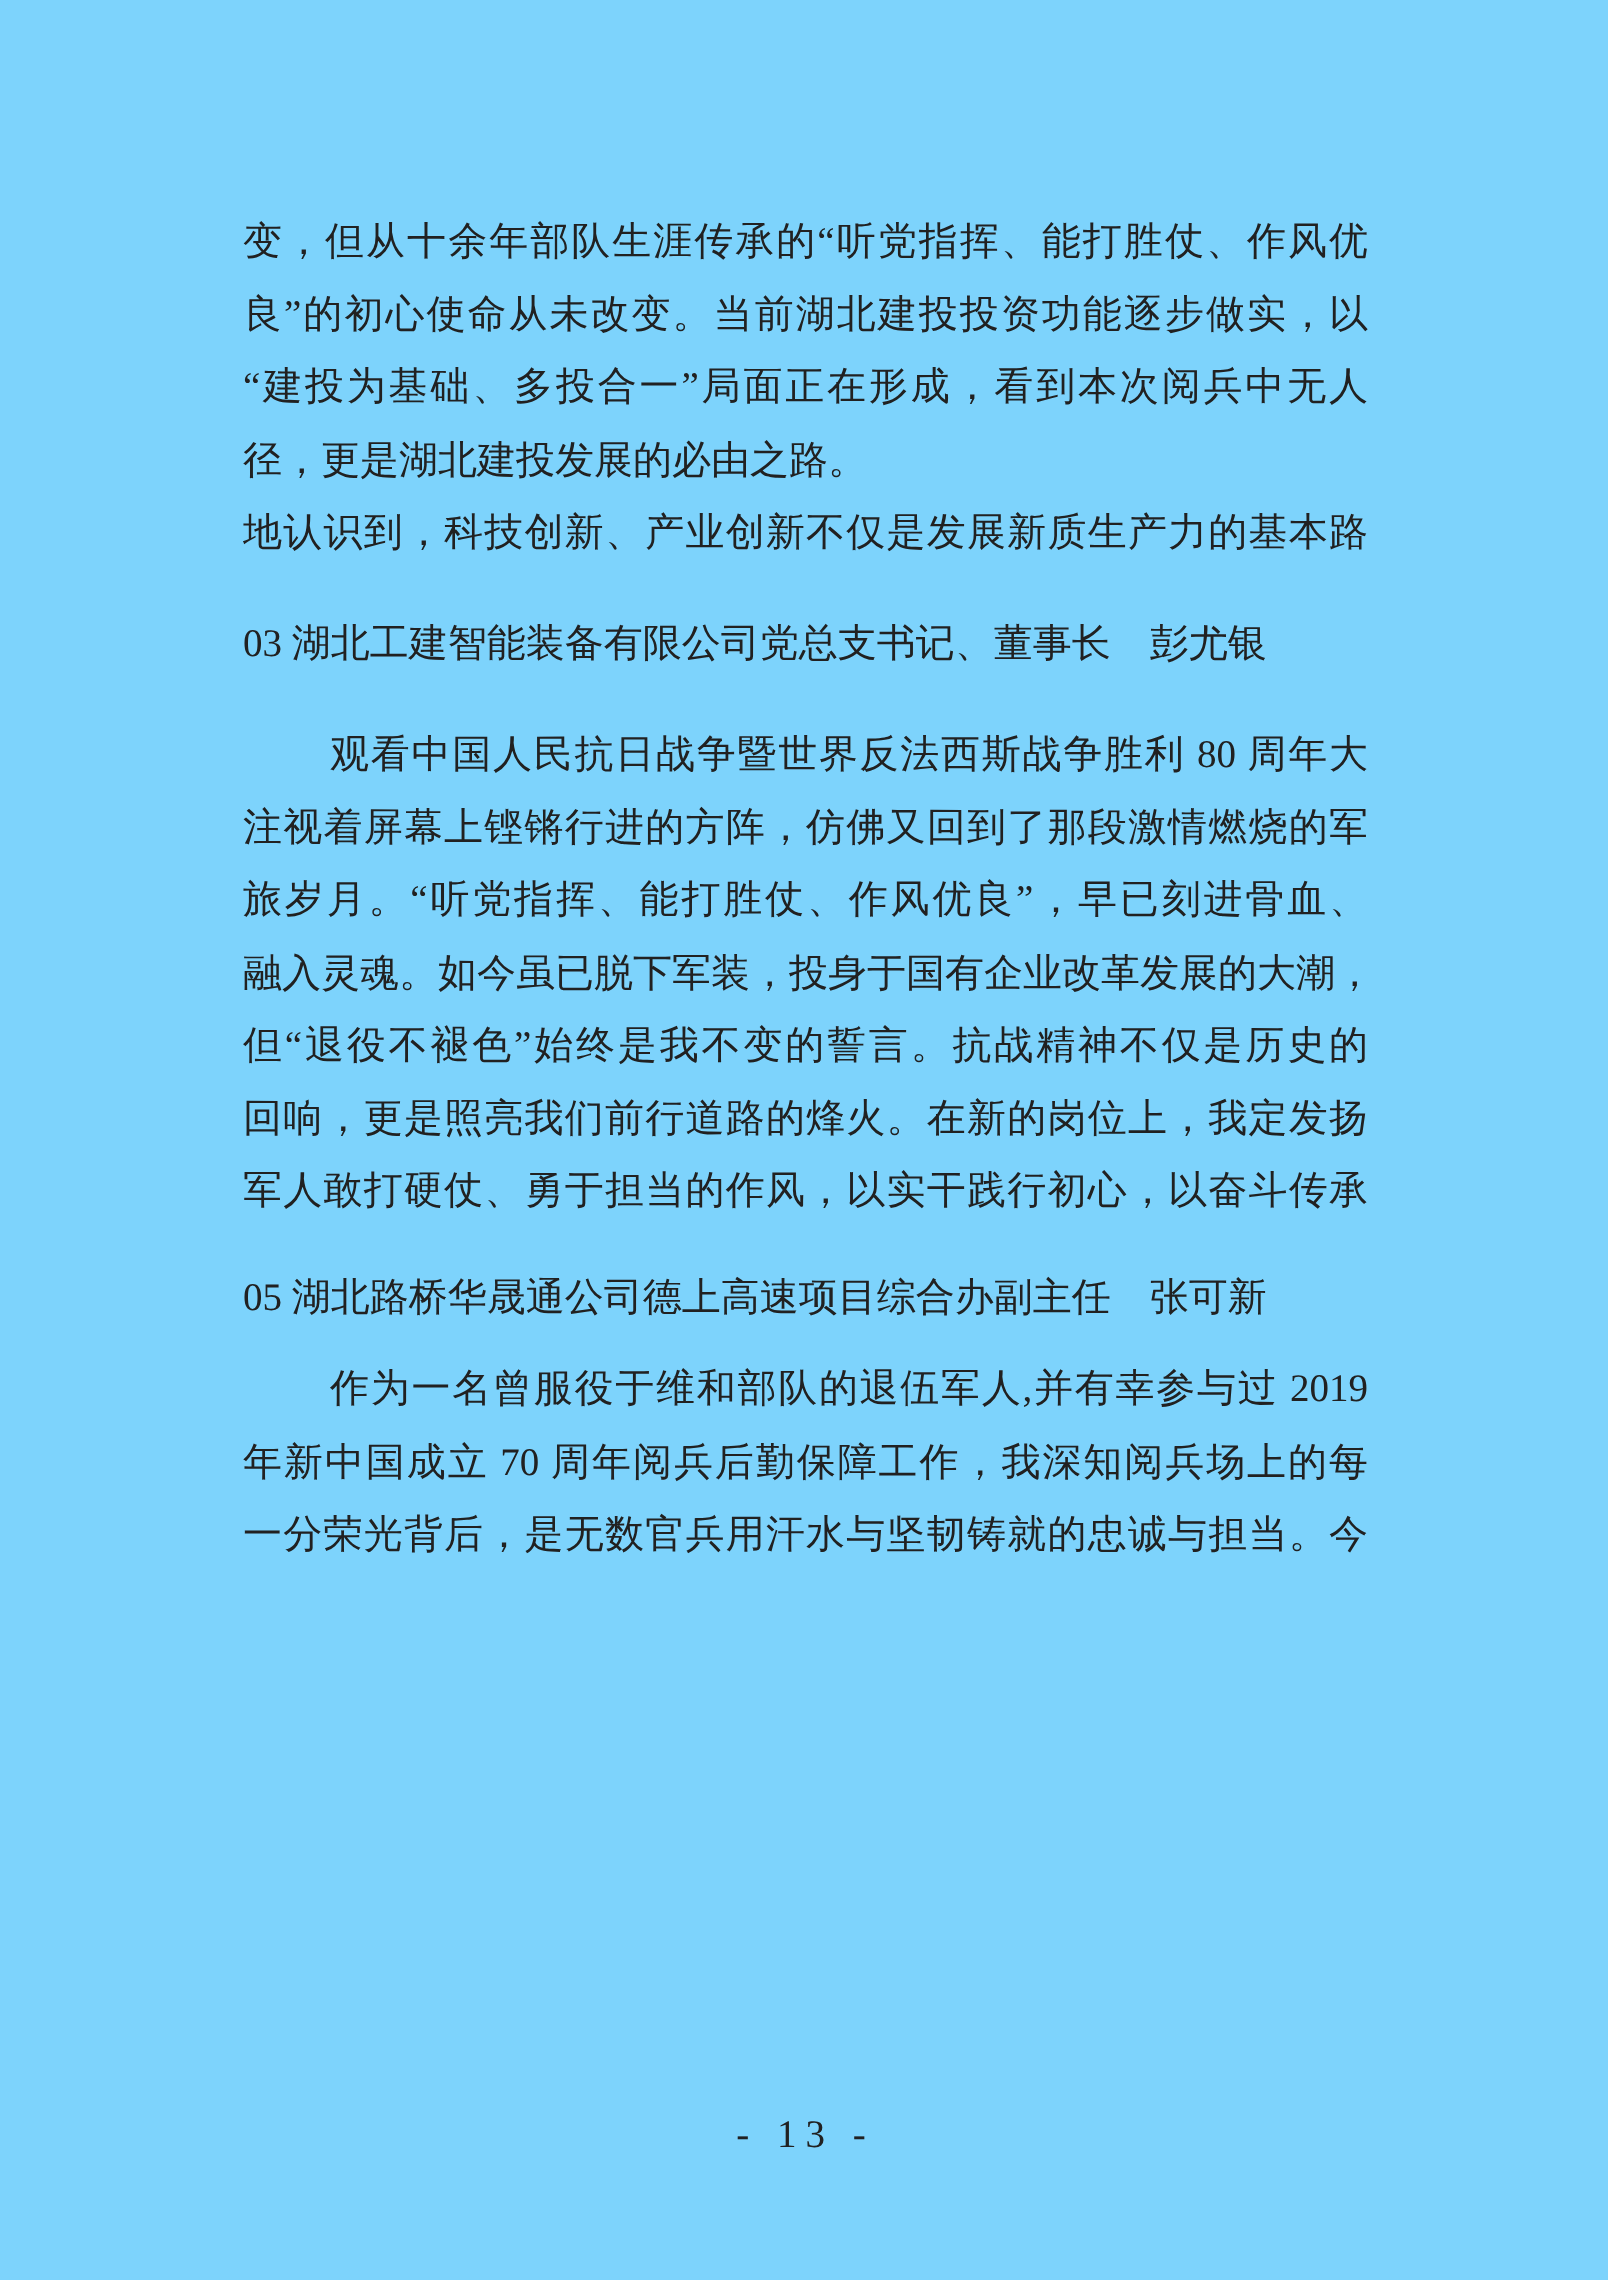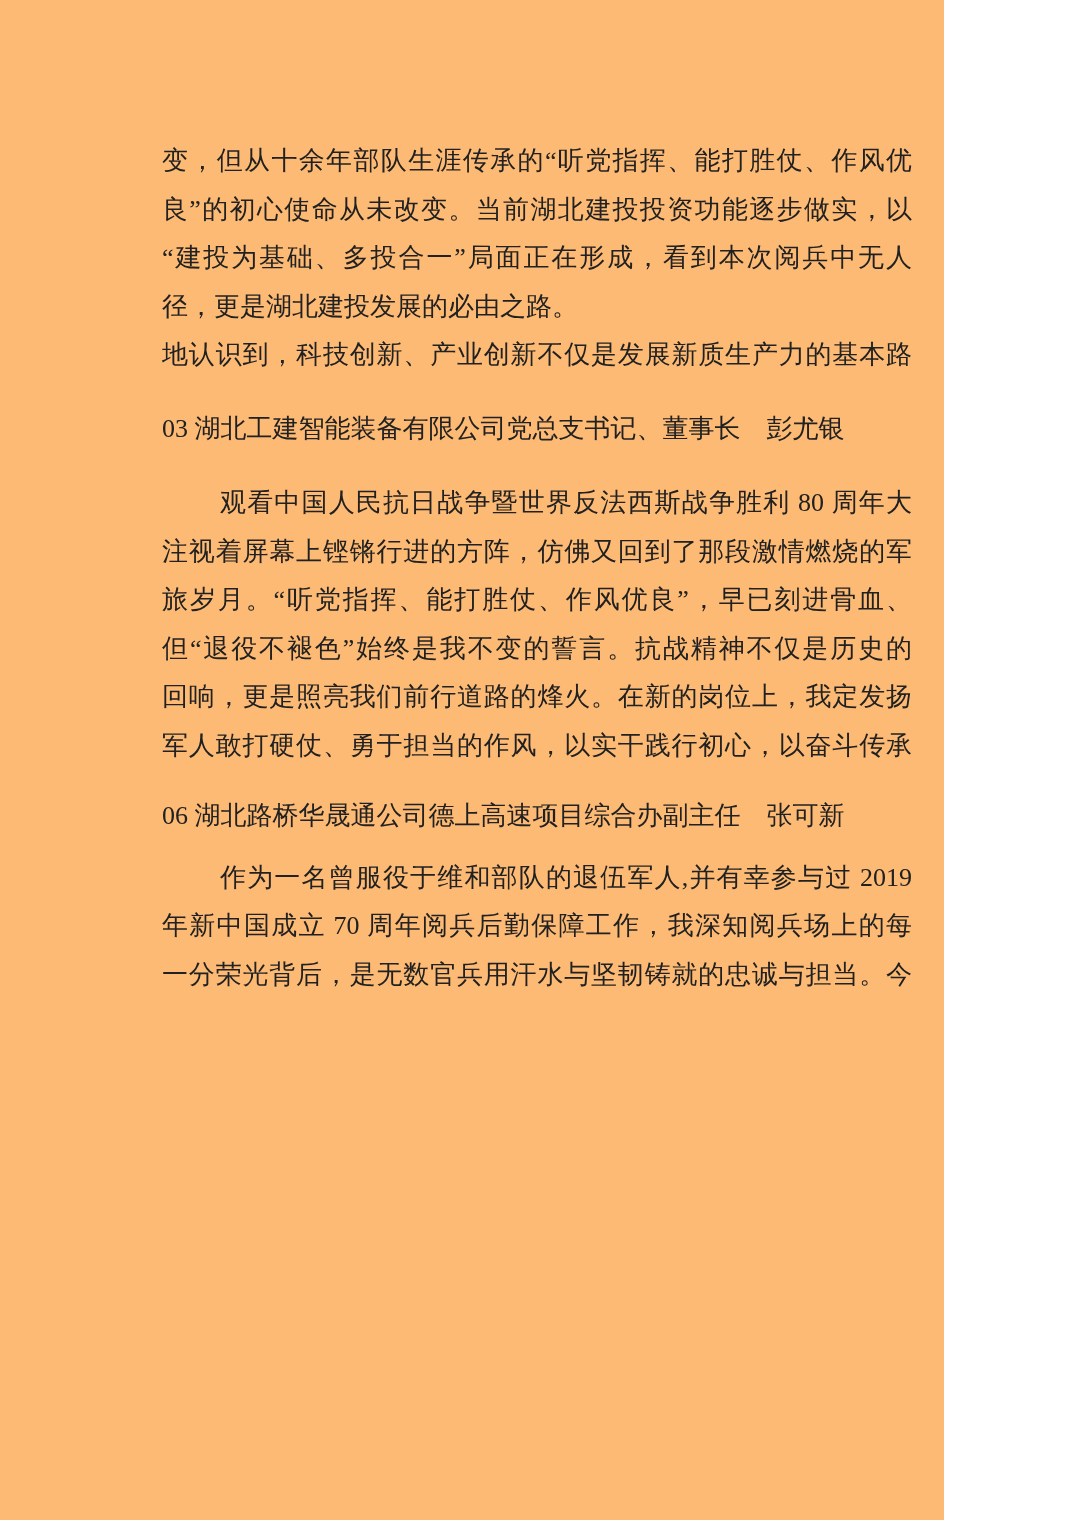--- a/index.html
+++ b/index.html
@@ -2,23 +2,23 @@
 <html><head>
 <meta charset="utf-8">
 <style>
   html, body {
     margin: 0;
     padding: 0;
     background: #ffffff;
   }
   .page {
     position: relative;
-    width: 944px;
+    width: 1072px;
     height: 1520px;
-    background: #fdba74;
+    background: #7dd3fc;
     overflow: hidden;
     font-family: "Liberation Serif", "DejaVu Serif", serif;
     color: #212121;
   }
   .doc {
     position: absolute;
     left: 162px;
     top: 137px;
     width: 750px;
     font-size: 26px;
@@ -72,29 +72,31 @@
       <div class="line">地认识到，科技创新、产业创新不仅是发展新质生产力的基本路</div>
     </div>
 
 
     <div class="heading h03">03 湖北工建智能装备有限公司党总支书记、董事长　彭尤银</div>
 
     <div class="para">
       <div class="line indent">观看中国人民抗日战争暨世界反法西斯战争胜利 80 周年大</div>
       <div class="line">注视着屏幕上铿锵行进的方阵，仿佛又回到了那段激情燃烧的军</div>
       <div class="line">旅岁月。“听党指挥、能打胜仗、作风优良”，早已刻进骨血、</div>
+      <div class="line">融入灵魂。如今虽已脱下军装，投身于国有企业改革发展的大潮，</div>
       <div class="line">但“退役不褪色”始终是我不变的誓言。抗战精神不仅是历史的</div>
       <div class="line">回响，更是照亮我们前行道路的烽火。在新的岗位上，我定发扬</div>
       <div class="line">军人敢打硬仗、勇于担当的作风，以实干践行初心，以奋斗传承</div>
     </div>
 
-    <div class="heading h04">06 湖北路桥华晟通公司德上高速项目综合办副主任　张可新</div>
+    <div class="heading h04">05 湖北路桥华晟通公司德上高速项目综合办副主任　张可新</div>
 
     <div class="para">
       <div class="line indent">作为一名曾服役于维和部队的退伍军人,并有幸参与过 2019</div>
       <div class="line">年新中国成立 70 周年阅兵后勤保障工作，我深知阅兵场上的每</div>
       <div class="line">一分荣光背后，是无数官兵用汗水与坚韧铸就的忠诚与担当。今</div>
     </div>
 
   </div>
 
+  <div class="page-number">- 13 -</div>
 
 </div>
 
 </body></html>

